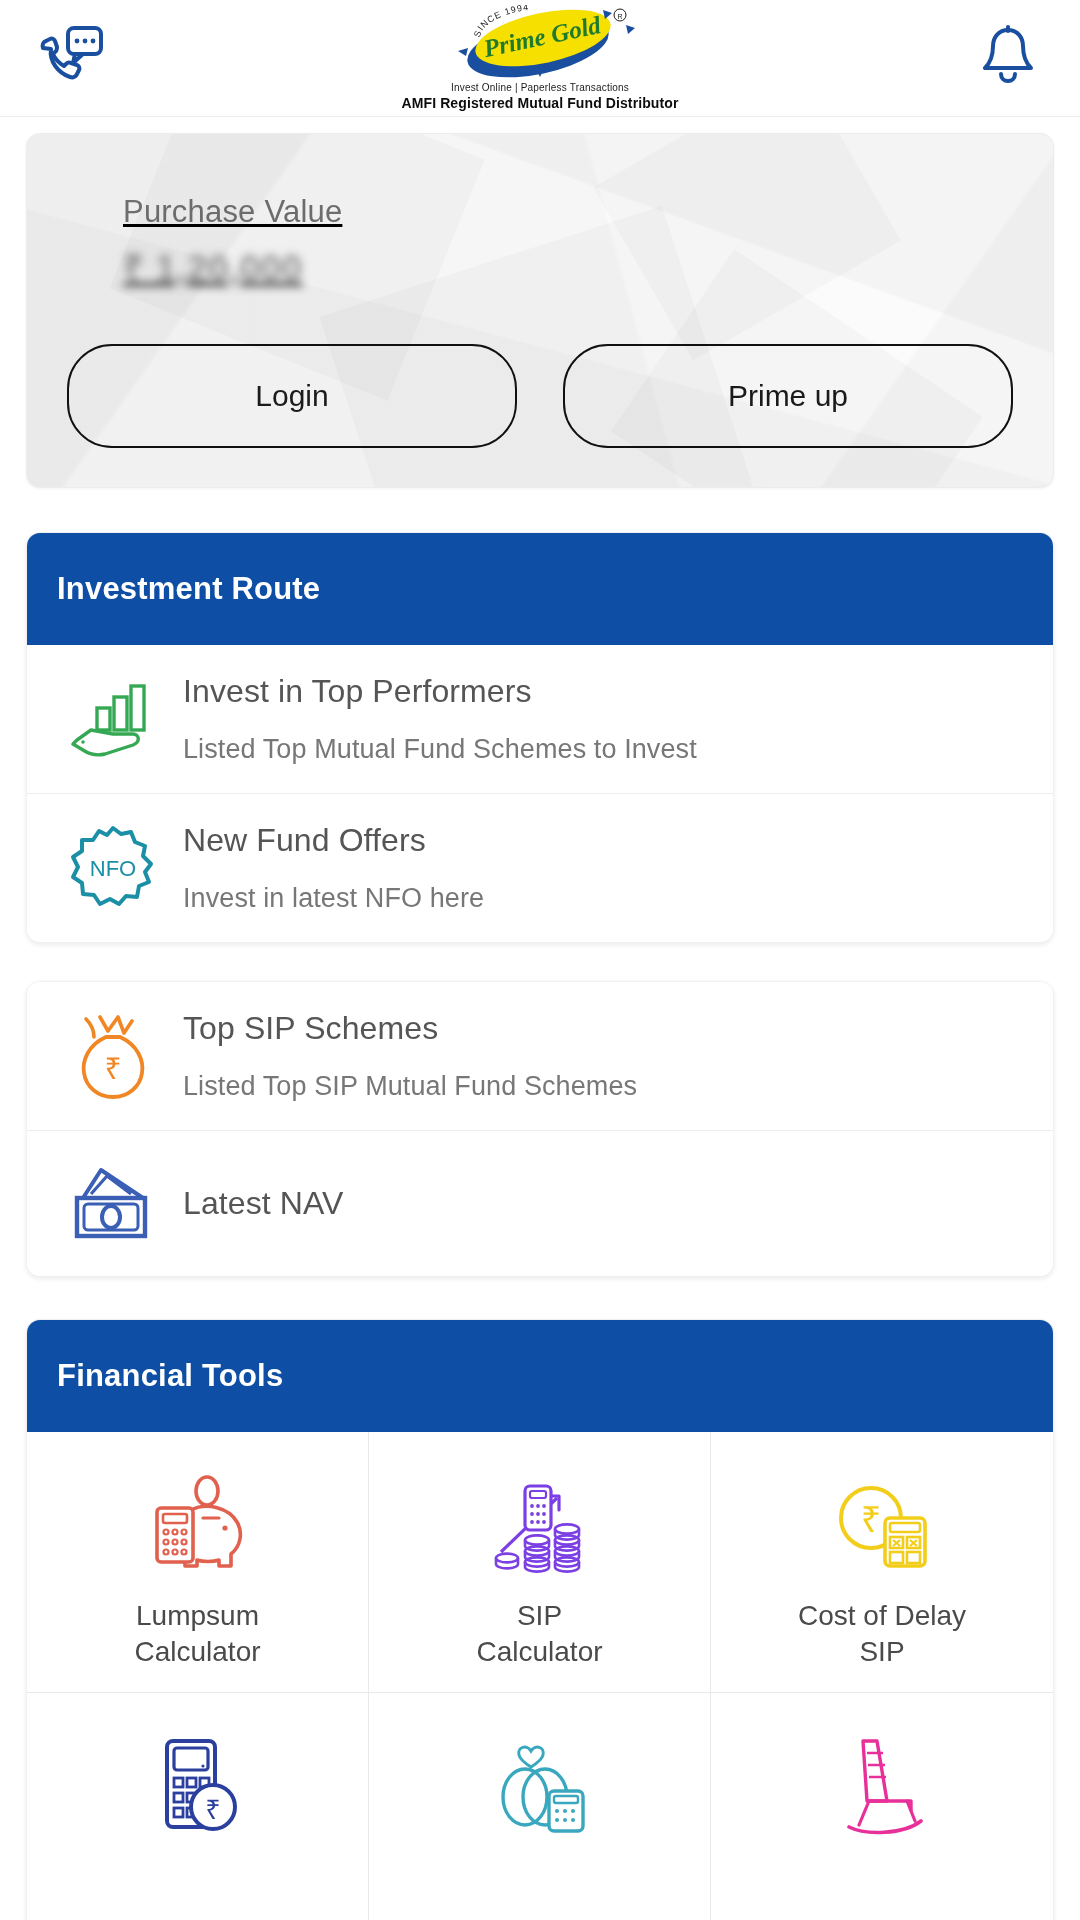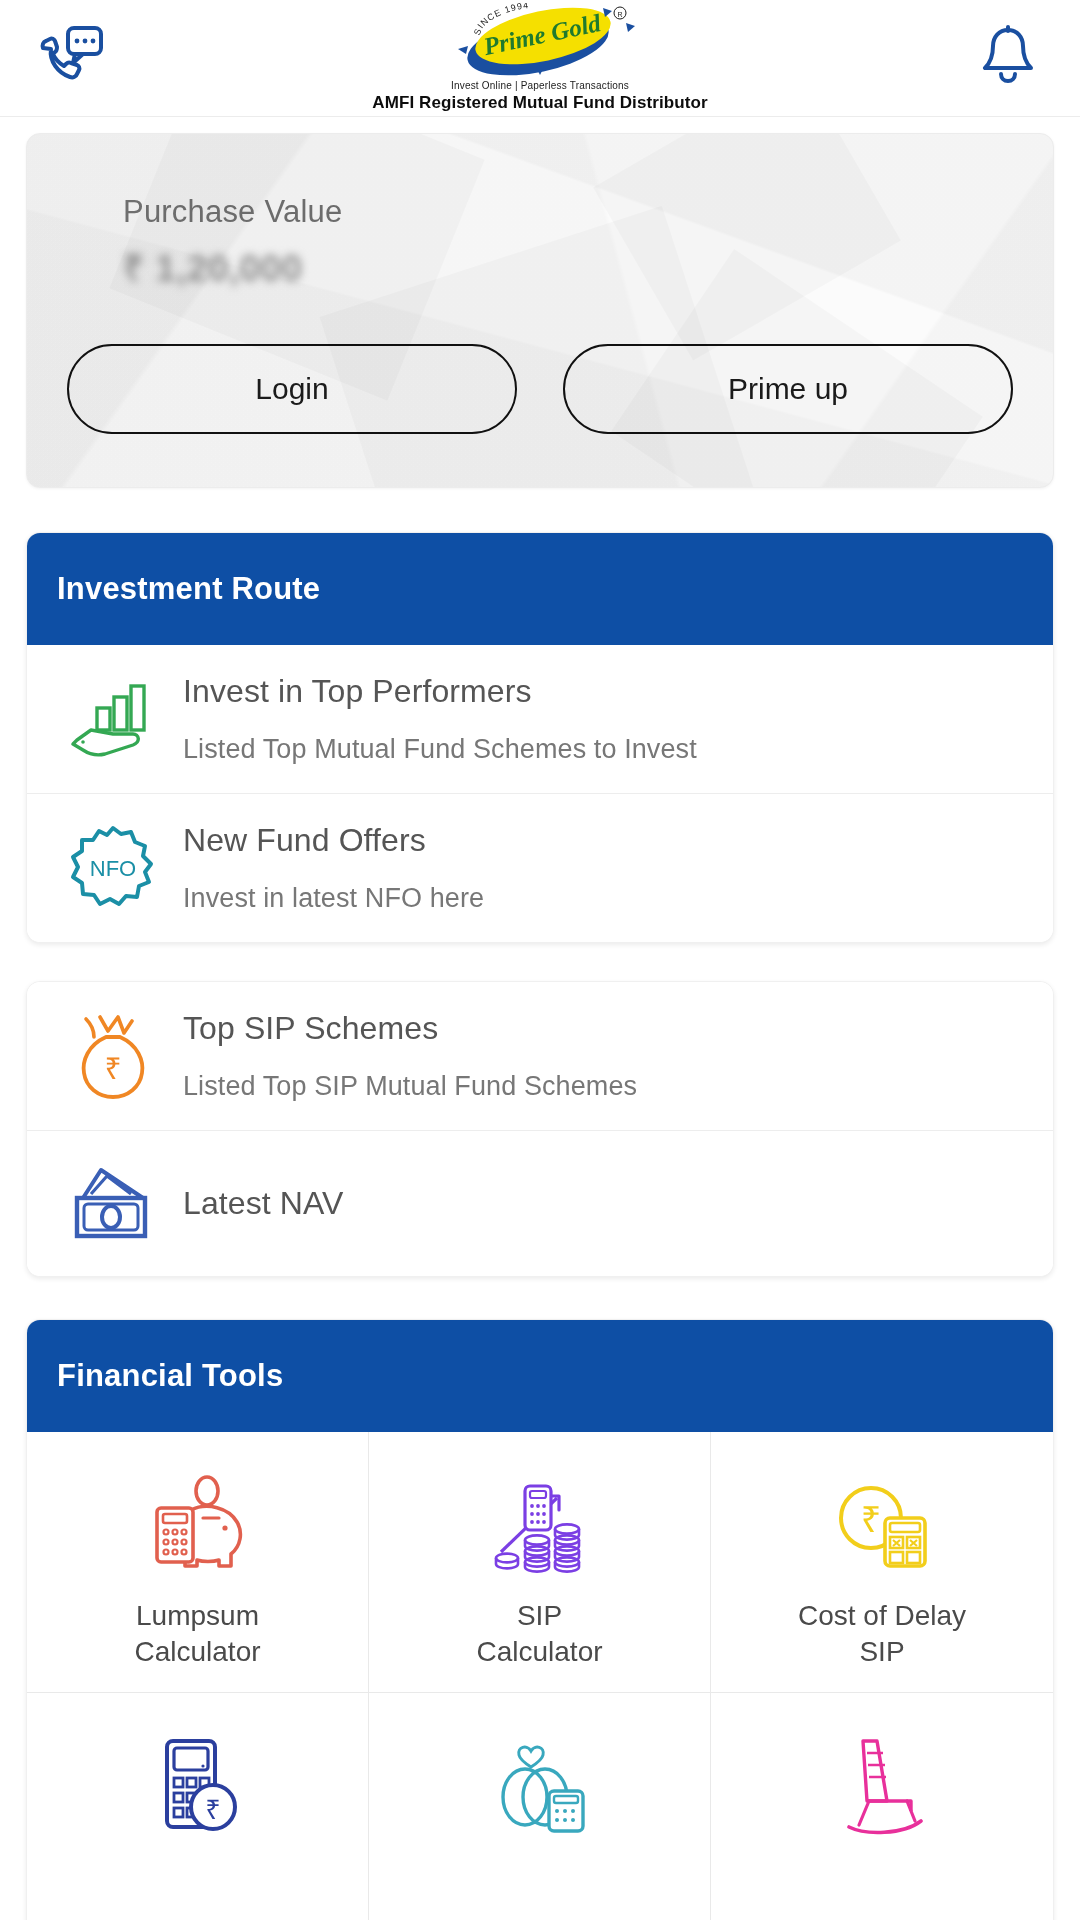--- a/index.html
+++ b/index.html
@@ -17,21 +17,21 @@
     display:flex; align-items:center; justify-content:space-between;
     padding:0 30px;
     background:#fff;
     border-bottom:1px solid #ececec;
     position:relative;
   }
   .appbar-icon{ width:84px; height:84px; display:flex; align-items:center; justify-content:center; cursor:pointer; }
   .brand{ flex:1; display:flex; flex-direction:column; align-items:center; justify-content:center; }
   .brand-logo{ position:relative; width:200px; height:76px; }
   .brand-tag1{ font-size:10px; color:#1b1b1b; letter-spacing:.2px; margin-top:1px; font-family:"Liberation Sans",sans-serif; }
-  .brand-tag2{ font-size:17px; color:#0d0d0d; font-weight:bold; letter-spacing:.1px; margin-top:2px; }
+  .brand-tag2{ font-size:14px; color:#0d0d0d; font-weight:bold; letter-spacing:.1px; margin-top:2px; }
 
   
   .body{ padding:0 26px; }
 
   
   .portfolio{
     margin-top:16px;
     height:355px;
     border-radius:14px;
     border:1px solid #ececec;
@@ -41,29 +41,29 @@
       linear-gradient(200deg, rgba(0,0,0,0.026) 0 30%, rgba(0,0,0,0) 30.4% 100%),
       linear-gradient(15deg, rgba(0,0,0,0.018) 0 44%, rgba(0,0,0,0) 44.4% 100%),
       linear-gradient(75deg, rgba(0,0,0,0.020) 0 58%, rgba(0,0,0,0) 58.4% 100%),
       #fbfbfb;
     position:relative; overflow:hidden;
     box-shadow:0 1px 3px rgba(0,0,0,.05);
   }
   .poly{ position:absolute; background:rgba(0,0,0,.022); }
   .pf-values{ display:flex; padding:60px 40px 0 40px; }
   .pf-col{ width:50%; }
-  .pf-col.right{ padding-left:56px; }
+  .pf-col.right{ padding-left:56px;text-decoration:underline; }
   .pf-label{ font-size:31px; color:#6f6f6f; letter-spacing:.2px; }
   .pf-amount{
     font-size:37px; font-weight:bold; color:#8e8e8e; margin-top:11px;
     filter:blur(4.2px); letter-spacing:.4px;
   }
   .pf-buttons{ display:flex; gap:46px; padding:52px 40px 0 40px; }
   .pf-btn{
-    flex:1; height:90px; border-radius:45px;
+    flex:1; height:104px; border-radius:45px;
     border:2.5px solid #111; background:transparent;
     display:flex; align-items:center; justify-content:center;
     font-size:30px; color:#1b1b1b; cursor:pointer;
     font-family:"Liberation Sans",sans-serif;
   }
 
   
   .section{
     margin-top:44px;
     border-radius:14px;

